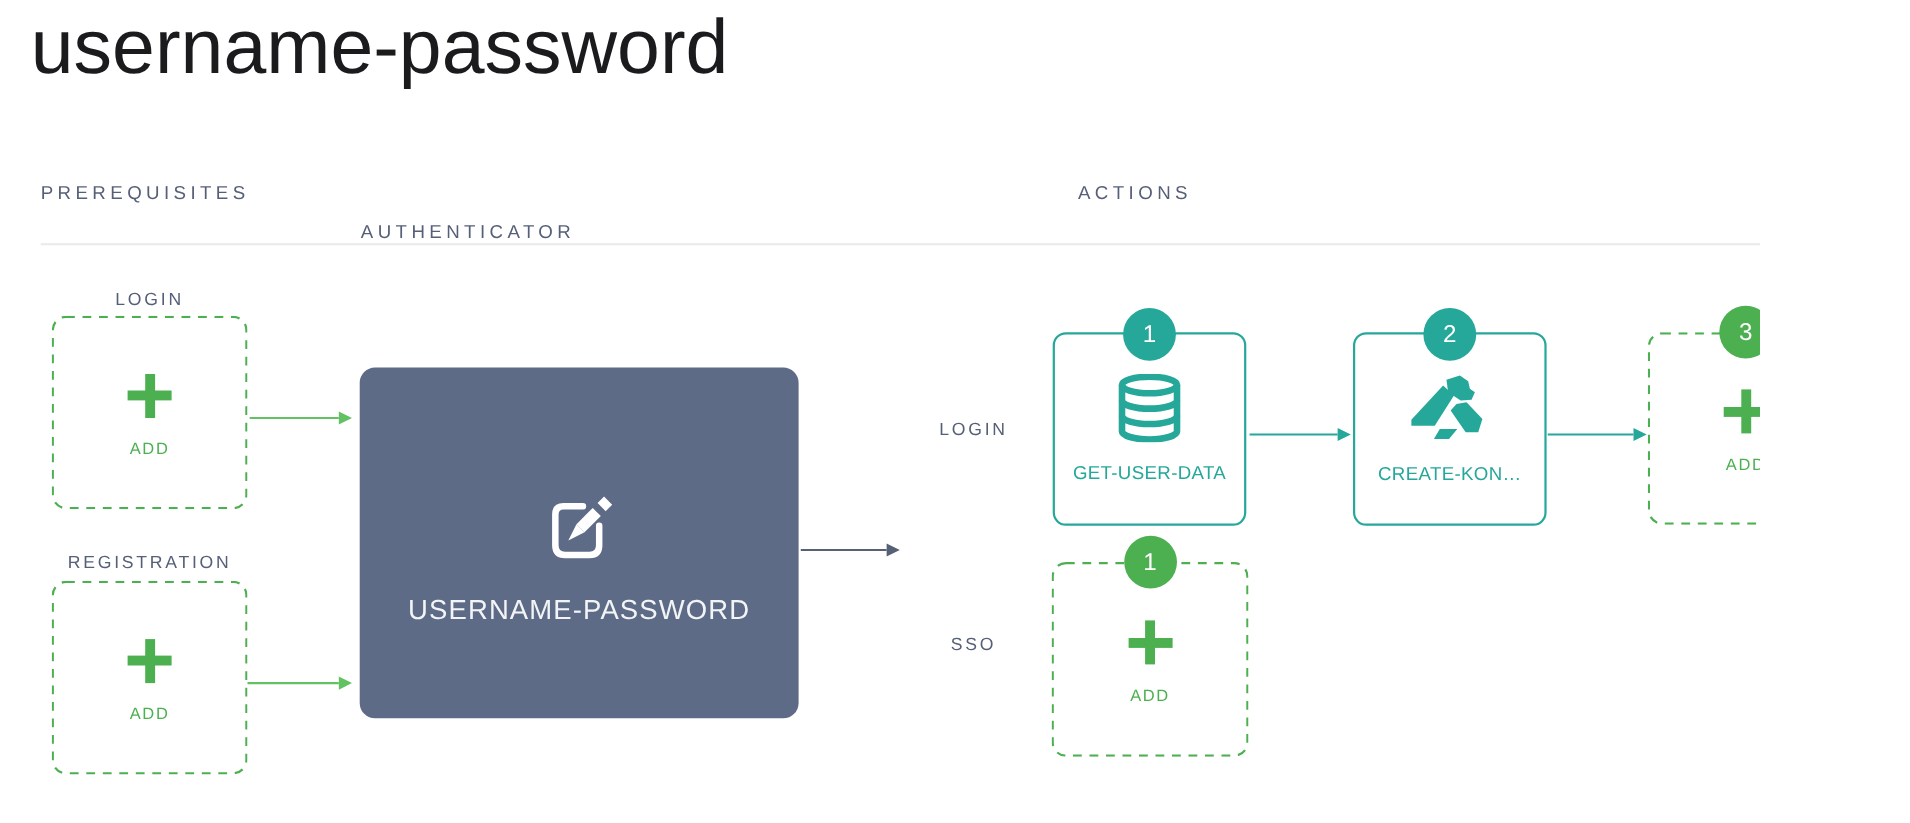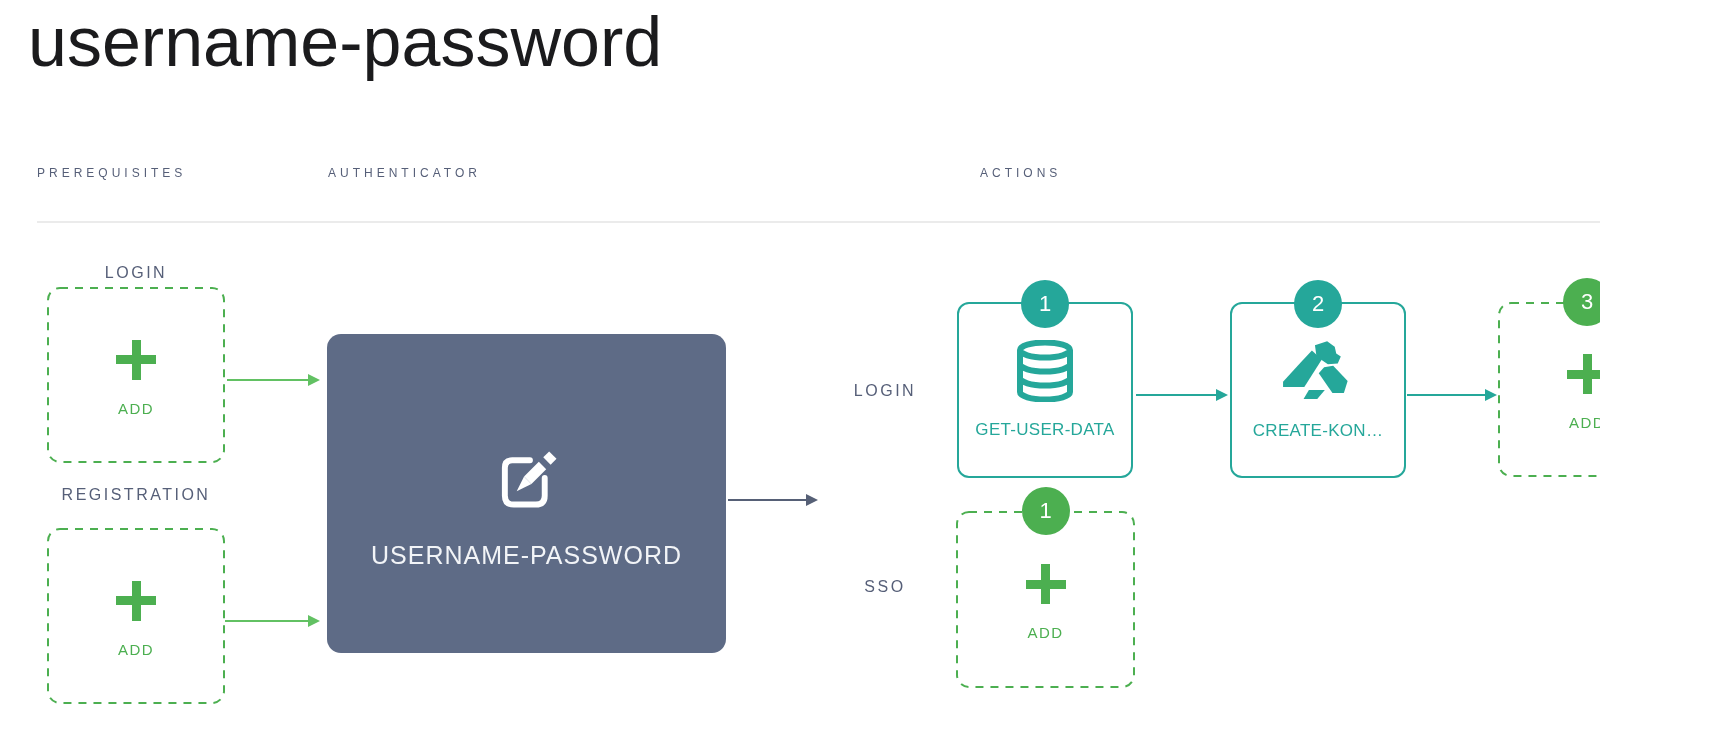--- a/index.html
+++ b/index.html
@@ -6,25 +6,25 @@
   html,body { background:#ffffff; }
   .canvas {
     position:relative; width:1600px; height:748px; overflow:hidden;
     background:#ffffff; font-family:"Liberation Sans", sans-serif;
   }
   .page-title {
     position:absolute; left:28px; top:2px;
     font-size:70px; font-weight:400; color:#1b1b1d; letter-spacing:0;
   }
   .col-header {
-    position:absolute; top:166px; font-size:12px; font-weight:500;
+    position:absolute; top:166px; font-size:17px; font-weight:500;
     letter-spacing:4px; color:#565f78; white-space:nowrap;
   }
   .col-header.prereq { left:37px; }
-  .col-header.auth   { left:328px; }
+  .col-header.auth   { left:328px;margin-top:35px; }
   .col-header.actions{ left:980px; }
   .divider { position:absolute; left:37px; right:0; top:221px; height:2px; background:#ebebeb; }
 
   .group-label {
     position:absolute; font-size:16px; font-weight:500; letter-spacing:2.5px;
     color:#565f78; text-align:center; white-space:nowrap;
   }
   .row-label {
     position:absolute; left:810px; width:150px; text-align:center;
     font-size:16px; font-weight:500; letter-spacing:2.5px; color:#565f78;
@@ -107,21 +107,21 @@
   <div class="group-label" style="left:47px; width:178px; top:264px;">LOGIN</div>
 
   <div class="add-box" style="left:47px; top:287px;">
     <svg class="dash-border" width="178" height="176">
       <rect x="1" y="1" width="176" height="174" rx="12" fill="none" stroke="#4caf50" stroke-width="2" stroke-dasharray="8 7"></rect>
     </svg>
     <span class="plus"></span>
     <span class="add-label">ADD</span>
   </div>
 
-  <div class="group-label" style="left:47px; width:178px; top:486px;">REGISTRATION</div>
+  <div class="group-label" style="left:47px; width:178px; top:503px;">REGISTRATION</div>
 
   <div class="add-box" style="left:47px; top:528px;">
     <svg class="dash-border" width="178" height="176">
       <rect x="1" y="1" width="176" height="174" rx="12" fill="none" stroke="#4caf50" stroke-width="2" stroke-dasharray="8 7"></rect>
     </svg>
     <span class="plus"></span>
     <span class="add-label">ADD</span>
   </div>
 
   <div class="auth-box">

